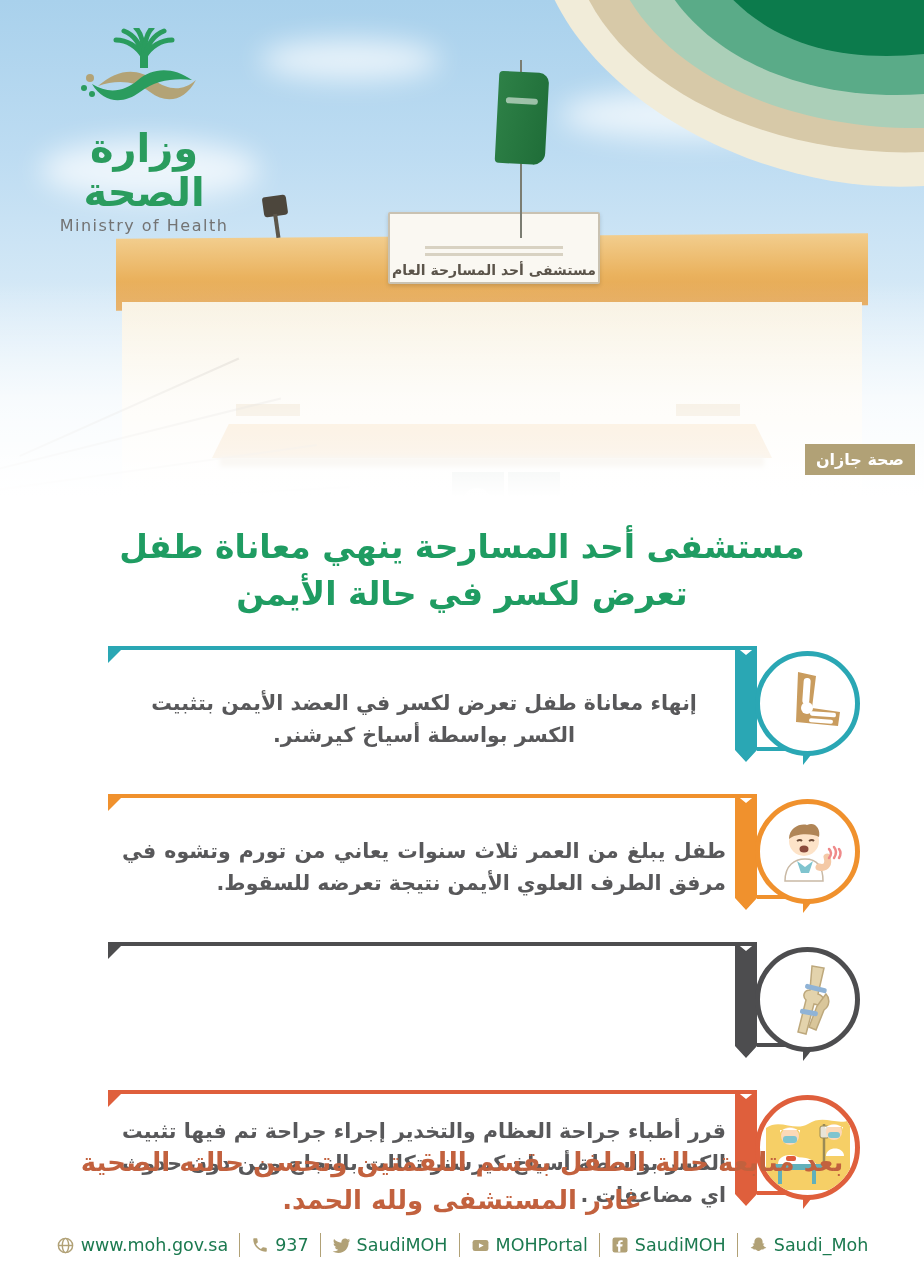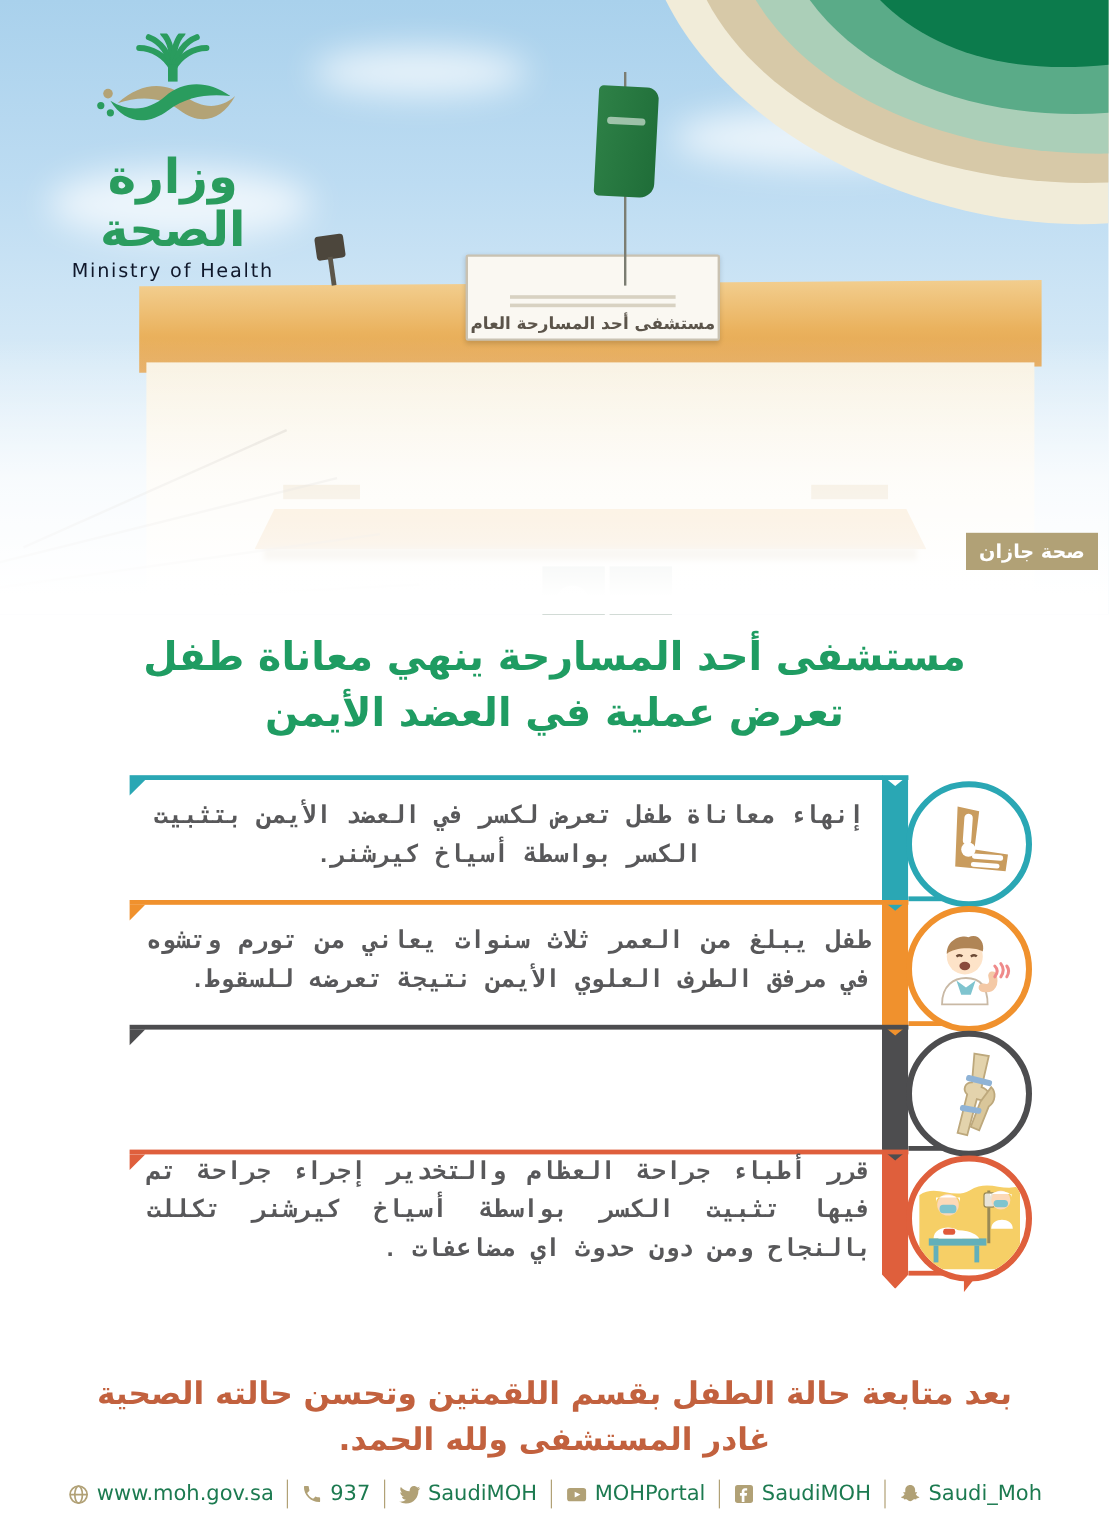--- a/index.html
+++ b/index.html
@@ -64,34 +64,34 @@
 
   .fade{position:absolute;inset:0;
     background:linear-gradient(180deg,rgba(255,255,255,0) 55%,rgba(255,255,255,.75) 78%,#ffffff 97%);}
 
   
   .ribbons{position:absolute;right:0;top:0;width:452px;height:192px;}
 
   
   .logo{position:absolute;left:44px;top:28px;width:200px;text-align:center;}
   .logo-ar{color:#2a9c5e;font-size:40px;font-weight:bold;direction:rtl;line-height:1.1;margin-top:2px;}
-  .logo-en{color:#0f172a;font-size:16px;letter-spacing:1.5px;margin-top:2px;}
+  .logo-en{color:#737373;font-size:16px;letter-spacing:1.5px;margin-top:2px;}
 
   
   .badge{position:absolute;left:805px;top:444px;width:110px;height:31px;background:#b1a176;
     color:#fff;font-size:16px;font-weight:bold;direction:rtl;
     display:flex;align-items:center;justify-content:center;}
 
   
   .title{position:absolute;left:0;top:524px;width:100%;text-align:center;direction:rtl;
     color:#1f9c62;font-weight:bold;font-size:33px;line-height:1.42;}
 
   
   .blocks{position:absolute;left:108px;top:646px;width:754px;}
-  .block{position:relative;height:104px;font-family:Liberation Mono, monospace;}
+  .block{position:relative;height:148px;}
   .topline{position:absolute;left:0;top:0;width:649px;height:4px;background:var(--c);}
   .corner{position:absolute;left:0;top:4px;width:0;height:0;
     border-top:13px solid var(--c);border-right:13px solid transparent;}
   .bar{position:absolute;left:627px;top:0;width:22px;height:116px;background:var(--c);
     clip-path:polygon(0 0,50% 9px,100% 0,100% 104px,50% 116px,0 104px);}
   .conn-h{position:absolute;left:649px;top:101px;width:56px;height:4px;background:var(--c);}
   .conn-v{position:absolute;left:695px;top:101px;width:10px;height:18px;background:var(--c);
     clip-path:polygon(0 0,100% 0,100% 30%,0 100%);}
   .icon-circle{position:absolute;left:647px;top:5px;width:105px;height:105px;border-radius:50%;
     background:#fff;border:5px solid var(--c);display:flex;align-items:center;justify-content:center;
@@ -181,21 +181,21 @@
       <circle cx="14" cy="66" r="3" fill="#2a9c5e"></circle>
     </svg>
     <div class="logo-ar">وزارة الصحة</div>
     <div class="logo-en">Ministry of Health</div>
   </div>
 
   <div class="badge">صحة جازان</div>
 
   <div class="title">
     <div>مستشفى أحد المسارحة ينهي معاناة طفل</div>
-    <div>تعرض عملية في العضد الأيمن</div>
+    <div>تعرض لكسر في حالة الأيمن</div>
   </div>
 
   <div class="blocks">
 
     <section class="block" style="--c: #2aa7b4;">
       <div class="topline"></div>
       <div class="corner"></div>
       <div class="bar"></div>
       <div class="conn-h"></div>
       <div class="conn-v"></div>

